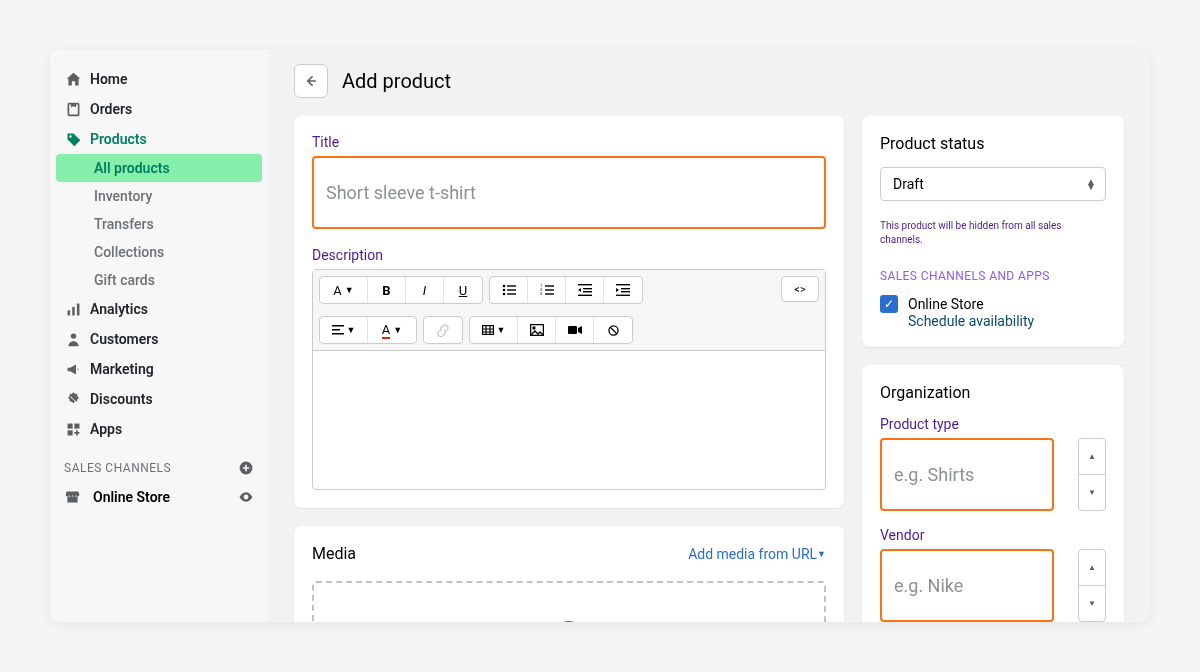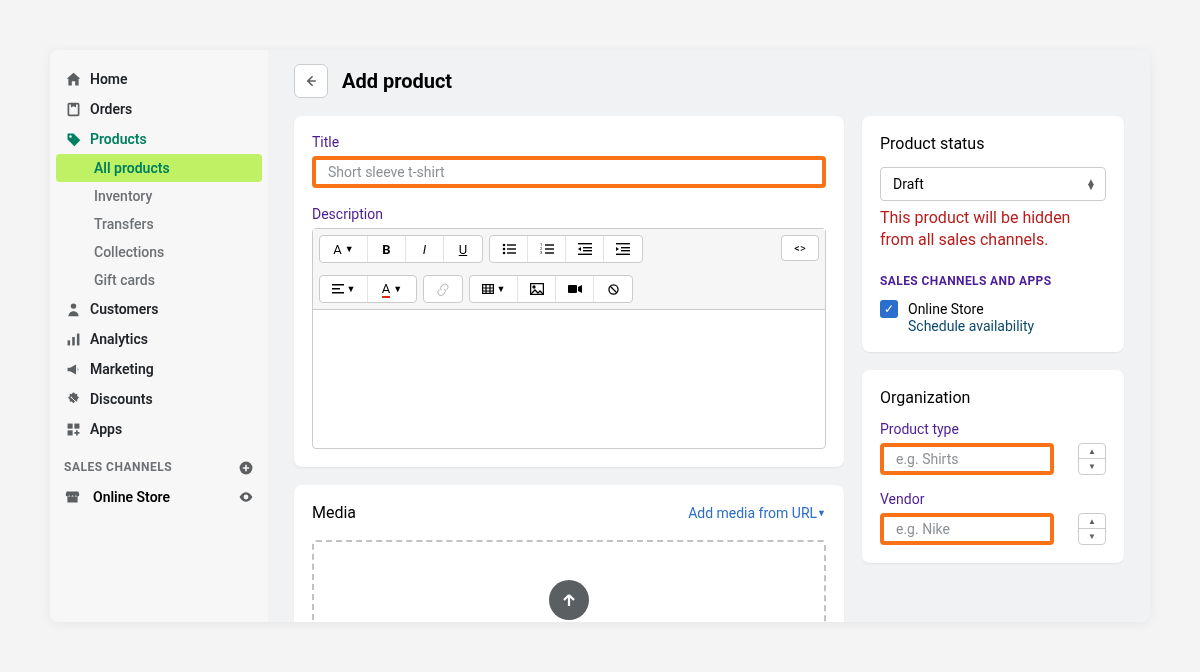--- a/index.html
+++ b/index.html
@@ -4,50 +4,50 @@
 <style>
 * { margin:0; padding:0; box-sizing:border-box; font-family:-apple-system,BlinkMacSystemFont,"Segoe UI",Roboto,sans-serif; }
 body { background:#f4f4f5; padding:50px; }
 .app { width:1100px; margin:0 auto; background:#f1f2f3; border-radius:8px; overflow:hidden; display:flex; box-shadow:0 2px 12px rgba(0,0,0,0.06); max-height:572px;}
 .sidebar { width:218px; background:#f7f7f7; padding:14px 0 20px 0; }
 .nav-item { display:flex; align-items:center; padding:6px 14px; font-size:14px; color:#212529; cursor:pointer; gap:8px; font-weight:600;}
 .nav-item .ic { width:18px; height:18px; display:flex; align-items:center; justify-content:center; color:#5c5f62;}
 .nav-item.active { color:#008060; }
 .nav-item.active .ic { color:#008060;}
 .sub-item { padding:6px 14px 6px 44px; font-size:14px; color:#6d7175; cursor:pointer; font-weight:500;}
-.sub-item.active { background:#bef264; color:#008060; font-weight:600; border-radius:4px; margin:0 6px; padding-left:38px;}
-.section-hdr { padding:16px 14px 6px 14px; font-size:12px; font-weight:700; color:#6d7175; letter-spacing:.5px; display:flex; align-items:flex-start; justify-content:space-between;}
+.sub-item.active { background:#86efac; color:#008060; font-weight:600; border-radius:4px; margin:0 6px; padding-left:38px;}
+.section-hdr { padding:16px 14px 6px 14px; font-size:12px; font-weight:400; color:#6d7175; letter-spacing:.5px; display:flex; align-items:center; justify-content:space-between;}
 .channel-row { display:flex; align-items:center; justify-content:space-between; padding:6px 14px;}
 .channel-left { display:flex; align-items:center; gap:12px; font-size:14px; font-weight:600;}
 .main { flex:1; padding:14px 26px 26px 26px; overflow:auto;}
 .page-hdr { display:flex; align-items:center; gap:14px; margin-bottom:18px;}
 .back-btn { width:34px; height:34px; border:1px solid #c9cccf; background:#fff; border-radius:6px; display:flex; align-items:center; justify-content:center; cursor:pointer;}
-.page-title { font-size:20px; font-weight:700; }
+.page-title { font-size:20px; font-weight:400; }
 .cols { display:flex; gap:18px; align-items:flex-start;}
 .left-col { flex:1; display:flex; flex-direction:column; gap:18px;}
 .right-col { width:262px; display:flex; flex-direction:column; gap:18px;}
 .card { background:#fff; border-radius:8px; padding:18px; box-shadow:0 1px 2px rgba(0,0,0,0.07);}
 .label { font-size:14px; color:#4c1d95; margin-bottom:6px; display:block;}
-.text-input { width:100%; padding:4px 12px; border:4px solid #f97316; border-radius:4px; font-size:14px; }
+.text-input { width:100%; padding:24px 12px; border:2px solid #f97316; border-radius:4px; font-size:18px; }
 .text-input::placeholder { color:#8c9196;}
 .editor-wrap { border:1px solid #c9cccf; border-radius:4px; margin-top:4px;}
 .toolbar { background:#f6f6f7; padding:6px; display:flex; flex-wrap:wrap; gap:6px; border-bottom:1px solid #c9cccf; position:relative;}
 .tb-group { display:flex; border:1px solid #c9cccf; border-radius:4px; overflow:hidden; background:#fff;}
 .tb-btn { width:38px; height:26px; display:flex; align-items:center; justify-content:center; font-size:13px; cursor:pointer; border-right:1px solid #e1e3e5;}
 .tb-btn:last-child { border-right:none;}
 .tb-btn.wide { width:48px;}
 .tb-btn.disabled { color:#bbb;}
 .tb-code { position:absolute; right:6px; top:6px; width:38px; height:26px; border:1px solid #c9cccf; border-radius:4px; background:#fff; display:flex; align-items:center; justify-content:center; font-size:11px; cursor:pointer;}
 .editor-area { min-height:138px;}
 .card-title { font-size:16px; font-weight:400; margin-bottom:14px;}
 .select-wrap { position:relative;}
 .select { width:100%; padding:8px 12px; border:1px solid #c9cccf; border-radius:4px; font-size:14px; appearance:none; background:#fff;}
 .sel-caret { position:absolute; right:10px; top:50%; transform:translateY(-50%); font-size:10px; color:#5c5f62; pointer-events:none; line-height:5px;}
-.hint { font-size:16px; color:#b91c1c; margin-top:6px; line-height:1.4;}
-.sub-heading { font-size:12px; font-weight:700; letter-spacing:.4px; color:#4c1d95; margin-top:22px; margin-bottom:12px;}
+.hint { font-size:10px; color:#4c1d95; margin-top:18px; line-height:1.4;}
+.sub-heading { font-size:12px; font-weight:400; letter-spacing:.4px; color:#8b5cf6; margin-top:22px; margin-bottom:12px;}
 .check-row { display:flex; align-items:center; gap:10px; font-size:14px;}
 .checkbox { width:18px; height:18px; background:#2c6ecb; border-radius:3px; display:flex; align-items:center; justify-content:center; color:#fff; font-size:12px;}
 .link { color:#0c4a6e; font-size:14px; cursor:pointer; margin-left:28px; display:block;}
 .org-field { margin-bottom:16px;}
 .type-field { display:flex; gap:24px;}
 .type-field .text-input { flex:1;}
 .stepper { width:28px; border:1px solid #c9cccf; border-radius:4px; display:flex; flex-direction:column; font-size:8px; color:#5c5f62;}
 .stepper div { flex:1; display:flex; align-items:center; justify-content:center; cursor:pointer;}
 .stepper div:first-child { border-bottom:1px solid #c9cccf;}
 .media-card { }
@@ -92,35 +92,35 @@
     </div>
     <div class="sub-item active">All products</div>
     <div class="sub-item">Inventory</div>
     <div class="sub-item">Transfers</div>
     <div class="sub-item">Collections</div>
     <div class="sub-item">Gift cards</div>
 
     <div class="nav-item">
       <span class="ic">
           <svg width="17" height="17" viewBox="0 0 20 20" fill="currentColor">
-            <circle cx="10" cy="6" r="3.2"></circle>
-            <path d="M4 18c0-3.3 2.7-6 6-6s6 2.7 6 6H4z"></path>
-          </svg>
-        </span>
-      <span>Customers</span>
-    </div>
-    <div class="nav-item">
-      <span class="ic">
-          <svg width="17" height="17" viewBox="0 0 20 20" fill="currentColor">
             <rect x="3" y="11" width="3" height="6"></rect>
             <rect x="8.5" y="7" width="3" height="10"></rect>
             <rect x="14" y="3" width="3" height="14"></rect>
           </svg>
         </span>
       <span>Analytics</span>
+    </div>
+    <div class="nav-item">
+      <span class="ic">
+          <svg width="17" height="17" viewBox="0 0 20 20" fill="currentColor">
+            <circle cx="10" cy="6" r="3.2"></circle>
+            <path d="M4 18c0-3.3 2.7-6 6-6s6 2.7 6 6H4z"></path>
+          </svg>
+        </span>
+      <span>Customers</span>
     </div>
     <div class="nav-item">
       <span class="ic">
           <svg width="17" height="17" viewBox="0 0 20 20" fill="currentColor">
             <path d="M3 8v4h3l7 4V4L6 8H3zm12 0a3 3 0 010 4V8z"></path>
           </svg>
         </span>
       <span>Marketing</span>
     </div>
     <div class="nav-item">

